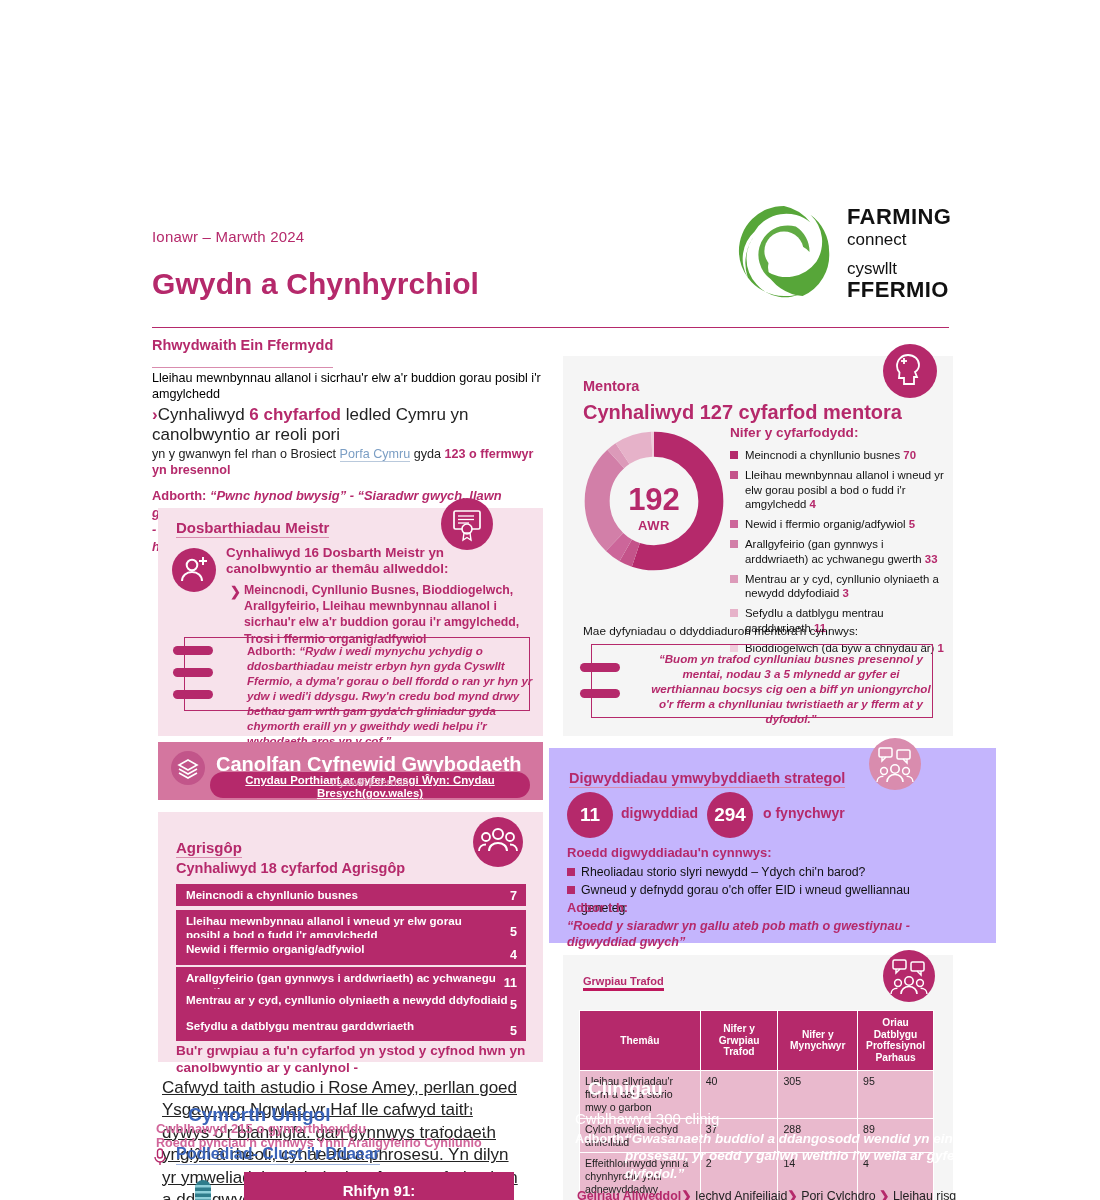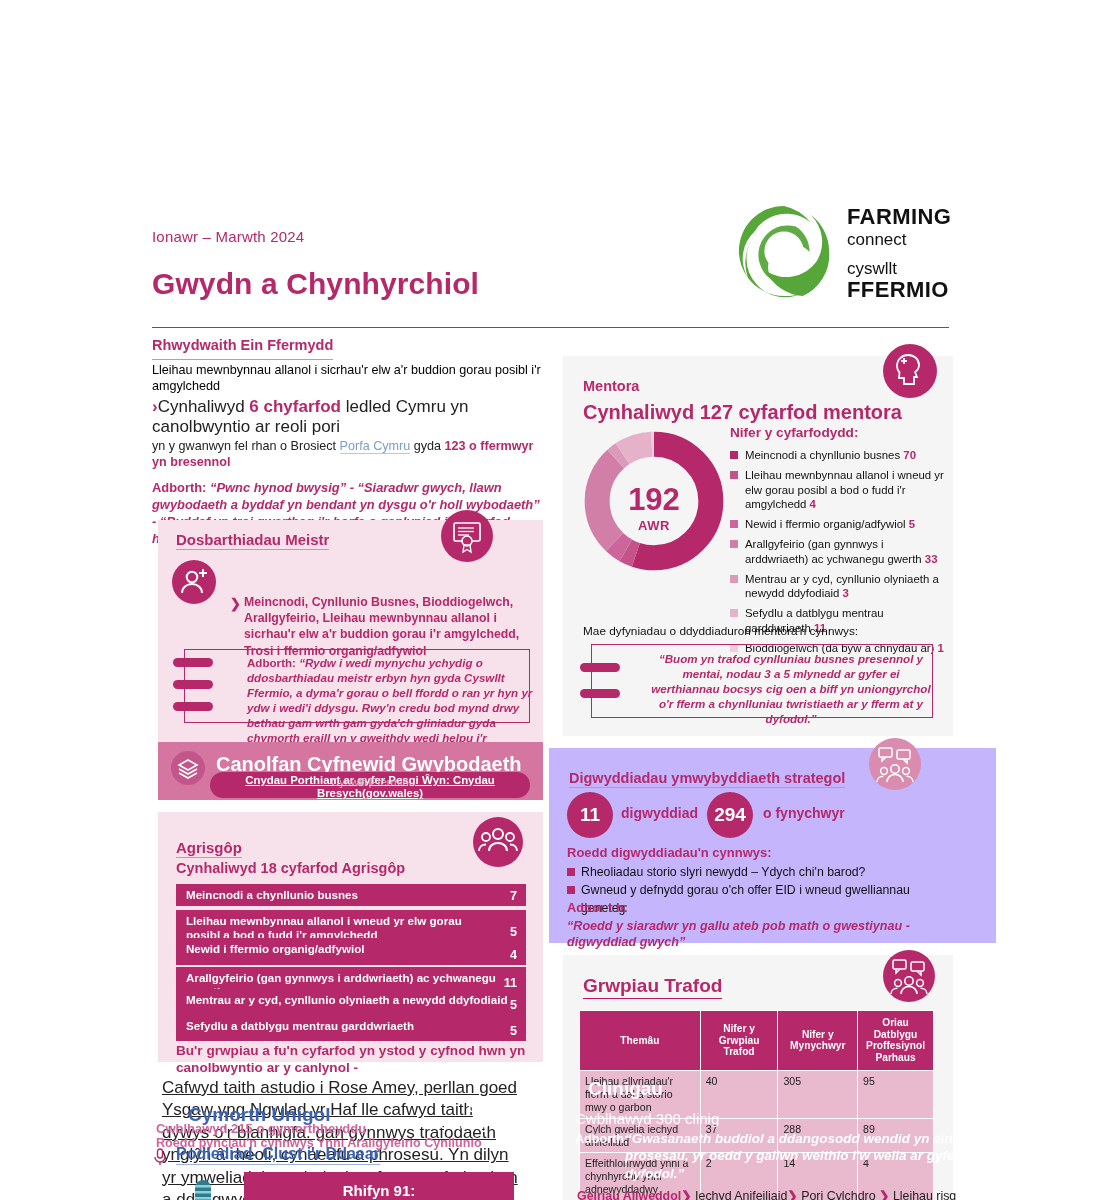--- a/index.html
+++ b/index.html
@@ -27,33 +27,33 @@
   .logo .txt{position:absolute;left:112px;top:6px;line-height:1.0;}
   .logo .l1{font-size:22px;font-weight:bold;color:#111;letter-spacing:.4px;}
   .logo .l2{font-size:17px;color:#111;margin-top:3px;}
   .logo .l3{font-size:17px;color:#111;margin-top:12px;}
   .logo .l4{font-size:22px;font-weight:bold;color:#111;letter-spacing:.4px;margin-top:2px;}
 
   .rule{position:absolute;left:152px;top:327px;width:797px;height:1px;background:#b5296b;}
 
   
   .lcol{position:absolute;left:152px;top:336px;width:390px;}
-  .sect-h{color:#b5296b;font-size:14.5px;font-weight:bold;border-bottom:1px solid #d98cae;display:inline-block;padding-bottom:6px;}
+  .sect-h{color:#b5296b;font-size:14.5px;font-weight:bold;border-bottom:1px solid #d98cae;display:inline-block;padding-bottom:14px;}
   .sub{color:#000000;font-size:12.6px;line-height:1.28;margin-top:2px;}
   .bigline{color:#222;font-size:17px;line-height:1.16;margin-top:3px;}
   .bigline b{color:#b5296b;}
   .runon{font-size:12.6px;color:#222;line-height:1.3;margin-top:1px;}
   .runon .lnk{color:#7b9ec4;border-bottom:1px solid #b9c9dc;}
   .runon .hot{color:#b5296b;font-weight:bold;}
   .fb{margin-top:9px;font-size:12.9px;line-height:1.32;color:#b5296b;font-weight:bold;font-style:italic;}
   .fb .lab{font-style:normal;}
 
   
   .card-pink{position:absolute;background:#f7e2eb;}
-  #dm-card{left:158px;top:520px;width:385px;height:228px;}
+  #dm-card{left:158px;top:508px;width:385px;height:228px;}
   #dm-card .hd{position:absolute;left:18px;top:11px;color:#b5296b;font-size:15px;font-weight:bold;border-bottom:1px solid #d98cae;padding-bottom:1px;}
   #dm-card .badge{position:absolute;left:283px;top:-10px;width:52px;height:52px;border-radius:50%;background:#b5296b;}
   #dm-card .av{position:absolute;left:14px;top:40px;width:44px;height:44px;border-radius:50%;background:#b5296b;}
   #dm-card .lead{position:absolute;left:68px;top:37px;width:260px;color:#b5296b;font-size:13.4px;font-weight:bold;line-height:1.22;}
   #dm-card .chev{position:absolute;left:72px;top:76px;color:#b5296b;font-size:13px;font-weight:bold;}
   #dm-card .themes{position:absolute;left:86px;top:74px;width:300px;color:#b5296b;font-size:12.3px;font-weight:bold;line-height:1.32;}
   #dm-card .qbox{position:absolute;left:26px;top:129px;width:344px;height:72px;border:1.3px solid #b5296b;background:transparent;}
   #dm-card .qtext{position:absolute;left:62px;top:5px;width:288px;color:#b5296b;font-size:11.6px;font-style:italic;font-weight:bold;line-height:1.30;}
   #dm-card .qtext .lab{font-style:normal;}
   .qdash{position:absolute;left:-12px;width:40px;height:9px;border-radius:5px;background:#b5296b;}
@@ -118,21 +118,21 @@
   #dig .c2{position:absolute;left:158px;top:44px;width:46px;height:46px;border-radius:50%;background:#b5296b;color:#fff;font-size:19px;font-weight:bold;text-align:center;line-height:46px;}
   #dig .t2{position:absolute;left:214px;top:57px;color:#b5296b;font-size:14px;font-weight:bold;}
   #dig .lh{position:absolute;left:18px;top:97px;color:#b5296b;font-size:13px;font-weight:bold;}
   #dig .ul{position:absolute;left:18px;top:116px;width:370px;}
   #dig .ul div{position:relative;padding-left:14px;font-size:12.3px;color:#111;line-height:1.45;}
   #dig .ul div .sw{position:absolute;left:0;top:4px;width:8px;height:8px;background:#b5296b;}
   #dig .fbl{position:absolute;left:18px;top:152px;color:#b5296b;font-size:12.8px;font-weight:bold;}
   #dig .fbq{position:absolute;left:18px;top:170px;width:350px;color:#b5296b;font-size:12.6px;font-weight:bold;font-style:italic;line-height:1.3;}
 
   #grw{position:absolute;left:563px;top:955px;width:390px;height:245px;background:#f5f5f5;}
-  #grw .hd{position:absolute;left:20px;top:20px;color:#b5296b;font-size:19px;font-weight:bold;border-bottom:1px solid #be185d;padding-bottom:1px;text-align:center;}
+  #grw .hd{position:absolute;left:20px;top:20px;color:#b5296b;font-size:11px;font-weight:bold;border-bottom:3px solid #be185d;padding-bottom:1px;text-align:center;}
   #grw .badge{position:absolute;left:320px;top:-5px;width:52px;height:52px;border-radius:50%;background:#b5296b;}
   #grw table{position:absolute;left:16px;top:55px;width:355px;border-collapse:collapse;}
   #grw th{background:#b5296b;color:#fff;font-size:10.2px;font-weight:bold;text-align:center;padding:6px 3px;line-height:1.15;border:1px solid #fff;}
   #grw td{background:#e9b9cd;color:#222;font-size:10.6px;padding:4px 5px;border:1px solid #fff;vertical-align:top;line-height:1.22;}
   #grw td.v{text-align:left;}
 
   .kw{position:absolute;left:577px;top:1188px;font-size:12.4px;color:#222;white-space:nowrap;}
   .kw b{color:#b5296b;}
   .kw .ch{color:#b5296b;font-weight:bold;}
 </style>
@@ -189,20 +189,21 @@
       </svg>
     </div>
     <div class="av">
       <svg viewBox="0 0 44 44" width="44" height="44" aria-hidden="true">
         <circle cx="20" cy="17" r="5.3" fill="none" stroke="#fff" stroke-width="2"></circle>
         <path d="M10 33c0-5.5 4.5-9 10-9s10 3.5 10 9" fill="none" stroke="#fff" stroke-width="2"></path>
         <line x1="31" y1="9" x2="31" y2="17" stroke="#fff" stroke-width="2"></line>
         <line x1="27" y1="13" x2="35" y2="13" stroke="#fff" stroke-width="2"></line>
       </svg>
     </div>
+    <div class="lead">Cynhaliwyd 16 Dosbarth Meistr yn canolbwyntio ar themâu allweddol:</div>
     <div class="chev">❯</div>
     <div class="themes">Meincnodi, Cynllunio Busnes, Bioddiogelwch, Arallgyfeirio, Lleihau mewnbynnau allanol i sicrhau'r elw a'r buddion gorau i'r amgylchedd, Trosi i ffermio organig/adfywiol</div>
     <div class="qbox">
       <div class="qdash" style="top:8px;"></div>
       <div class="qdash" style="top:30px;"></div>
       <div class="qdash" style="top:52px;"></div>
       <div class="qtext"><span class="lab">Adborth:</span> <span>“Rydw i wedi mynychu ychydig o ddosbarthiadau meistr erbyn hyn gyda Cyswllt Ffermio, a dyma'r gorau o bell ffordd o ran yr hyn yr ydw i wedi'i ddysgu. Rwy'n credu bod mynd drwy bethau gam wrth gam gyda'ch gliniadur gyda chymorth eraill yn y gweithdy wedi helpu i'r wybodaeth aros yn y cof.”</span></div>
     </div>
   </div>
 

